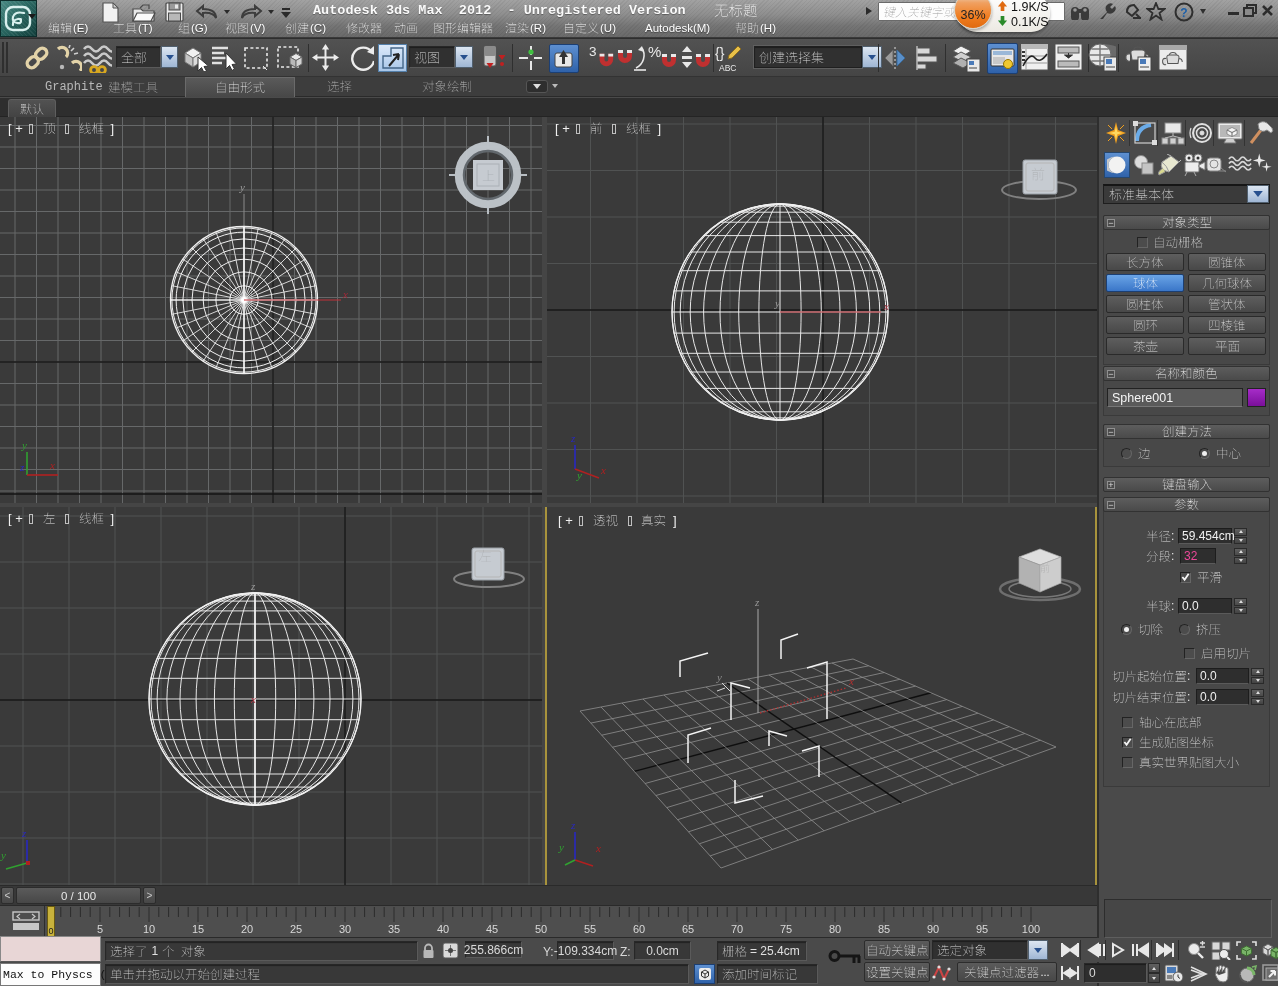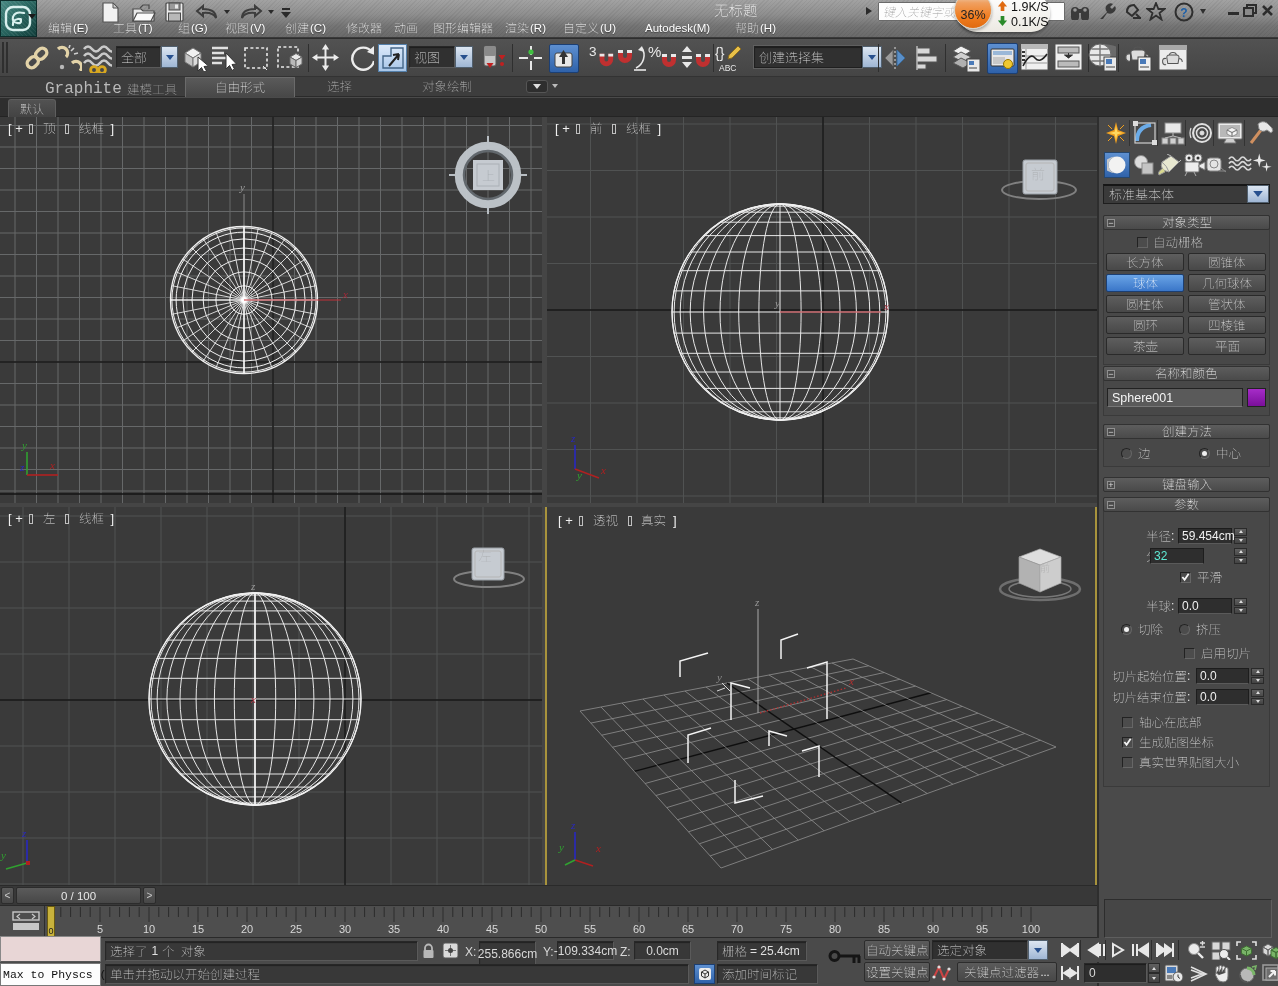--- a/index.html
+++ b/index.html
@@ -207,20 +207,23 @@
     </svg>
 <div class="abs" style="left:224px;top:10px;width:0;height:0;border:3px solid transparent;border-top:4px solid #2a2a2a"></div>
 <svg class="abs" style="left:238px;top:3px" width="26" height="18" viewBox="0 0 26 18">
       <g transform="scale(-1,1) translate(-26,0)">
         <path d="M9 3 L3 8 L9 13 L9 10 Q19 9 22 15 Q22 6 9 6 Z" fill="none" stroke="#3d3d3d" stroke-width="2"></path>
       </g>
     </svg>
 <div class="abs" style="left:268px;top:10px;width:0;height:0;border:3px solid transparent;border-top:4px solid #2a2a2a"></div>
 <div class="abs" style="left:282px;top:8px;width:8px;height:2px;background:#2a2a2a"></div>
 <div class="abs" style="left:281px;top:12px;width:0;height:0;border:5px solid transparent;border-top:6px solid #2a2a2a"></div>
+<div class="abs" style="left:313px;top:3px;width:420px;color:#fafafa;
+font-family:'Liberation Mono',monospace;font-weight:bold;font-size:13.5px;letter-spacing:0;
+text-shadow:0 1px 1px rgba(0,0,0,.35);white-space:pre">Autodesk 3ds Max  2012  - Unregistered Version</div>
 <div class="abs row" style="left:714px;top:3px">
       <svg style="width:43.5px;height:14.5px;flex:none;" viewBox="0 -220 750 250" fill="#ffffff">
         <use href="#u65e0" x="0"></use>
         <use href="#u6807" x="250"></use>
         <use href="#u9898" x="500"></use>
       </svg>
     </div>
 <div class="abs row" style="left:48px;top:21px;height:14px;gap:1px;text-shadow:0 1px 1px rgba(0,0,0,.4)">
       <svg style="width:24.0px;height:12px;flex:none;" viewBox="0 -220 500 250" fill="#ffffff">
         <use href="#u7f16" x="0"></use>
@@ -603,21 +606,21 @@
 <svg class="abs" style="left:1158px;top:44px" width="29" height="28" viewBox="0 0 29 28">
       <rect x="1" y="1" width="28" height="25" rx="1" fill="#ececec" stroke="#555"></rect>
 <rect x="1" y="1" width="28" height="5" fill="#a8a8a8"></rect>
 <g transform="translate(3,6) scale(.85)">
         <path d="M7 10 q-1 -4 3 -4 h8 q4 0 3 4 l-1 6 h-12 z M6 10 q-5 -1 -4 5 q1 3 4 2 M21 10 q4 0 4 4" fill="#dcdcdc" stroke="#555" stroke-width="1.2"></path>
 <path d="M10 6 q0 -3 4 -3 q4 0 4 3" fill="none" stroke="#555" stroke-width="1.2"></path>
       </g>
     </svg>
 <div class="abs" style="left:0;top:77px;width:1278px;height:20px;background:#3d3d3d;border-bottom:1px solid #2a2a2a"></div>
 <div class="abs row" style="left:45px;top:80px;gap:5px">
-      <span style="color:#b9b9b9;font-size:16px;font-family:'Liberation Mono',monospace">Graphite</span>
+      <span style="color:#b9b9b9;font-size:12px;font-family:'Liberation Mono',monospace">Graphite</span>
       <svg style="width:50.0px;height:12.5px;flex:none;" viewBox="0 -220 1000 250" fill="#b9b9b9">
         <use href="#u5efa" x="0"></use>
         <use href="#u6a21" x="250"></use>
         <use href="#u5de5" x="500"></use>
         <use href="#u5177" x="750"></use>
       </svg>
     </div>
 <div class="abs" style="left:185px;top:77px;width:110px;height:20px;background:linear-gradient(180deg,#5a5a5a,#474747);
 border:1px solid #6a6a6a;border-bottom:none;display:flex;align-items:center;justify-content:center">
       <svg style="width:50.0px;height:12.5px;flex:none;" viewBox="0 -220 1000 250" fill="#f0f0f0">
@@ -1311,21 +1314,21 @@
     <div class="abs" style="left:1234px;top:536.5px;width:13px;height:7.5px;background:linear-gradient(180deg,#585858,#424242);border:1px solid #2a2a2a;display:flex;align-items:center;justify-content:center">
       <div style="width:0;height:0;border:2.5px solid transparent;border-top:3.5px solid #ddd;margin-bottom:-2px"></div>
     </div>
 <div class="abs row" style="left:1146px;top:549px;justify-content:flex-end">
       <svg style="width:25.0px;height:12.5px;flex:none;" viewBox="0 -220 500 250" fill="#e8e8e8">
         <use href="#u5206" x="0"></use>
         <use href="#u6bb5" x="250"></use>
       </svg>
       <span style="color:#e8e8e8;font-size:12px">:</span>
     </div>
-    <div class="abs" style="left:1150px;top:548px;width:54px;height:16px;background:#2e2e2e;border:1px solid #1d1d1d;border-bottom-color:#5a5a5a;color:#5eead4;font-size:12px;display:flex;align-items:center;padding-left:3px">32</div>
+    <div class="abs" style="left:1180px;top:548px;width:36px;height:16px;background:#2e2e2e;border:1px solid #1d1d1d;border-bottom-color:#5a5a5a;color:#ec4899;font-size:12px;display:flex;align-items:center;padding-left:3px">32</div>
     <div class="abs" style="left:1234px;top:548px;width:13px;height:7.5px;background:linear-gradient(180deg,#606060,#4a4a4a);border:1px solid #2a2a2a;display:flex;align-items:center;justify-content:center">
       <div style="width:0;height:0;border:2.5px solid transparent;border-bottom:3.5px solid #ddd;margin-top:-2px"></div>
     </div>
     <div class="abs" style="left:1234px;top:556.5px;width:13px;height:7.5px;background:linear-gradient(180deg,#585858,#424242);border:1px solid #2a2a2a;display:flex;align-items:center;justify-content:center">
       <div style="width:0;height:0;border:2.5px solid transparent;border-top:3.5px solid #ddd;margin-bottom:-2px"></div>
     </div>
 <div class="abs row" style="left:1180px;top:571px;gap:6px">
       <div class="cb" style="display:flex;align-items:center;justify-content:center">
         <svg width="10" height="10" viewBox="0 0 10 10">
           <path d="M1.5 5 L4 8 L8.5 1.5" fill="none" stroke="#f5f5f5" stroke-width="2"></path>
@@ -1604,21 +1607,21 @@
 <svg class="abs" style="left:422px;top:943px" width="13" height="16" viewBox="0 0 13 16">
 <path d="M3 7 V5 a3.5 3.5 0 0 1 7 0 V7" fill="none" stroke="#b8b8b8" stroke-width="1.8"></path>
 <rect x="1.5" y="7" width="10" height="8" rx="1" fill="#b8b8b8"></rect>
     </svg>
 <svg class="abs" style="left:442px;top:942px" width="17" height="17" viewBox="0 0 17 17">
 <rect x="1" y="1" width="15" height="15" rx="2" fill="#dadada" stroke="#555"></rect>
 <path d="M8.5 3 v11 M3 8.5 h11" stroke="#777"></path>
       <circle cx="8.5" cy="8.5" r="2.5" fill="#444"></circle>
     </svg>
 <div class="abs" style="left:465px;top:945px;color:#d8d8d8;font-size:12px">X:</div>
-    <div class="abs fld" style="left:479px;top:941px;width:57px;height:25px;justify-content:center">255.866cm</div>
+    <div class="abs fld" style="left:465px;top:941px;width:57px;height:17px;justify-content:center">255.866cm</div>
 <div class="abs" style="left:543px;top:945px;color:#d8d8d8;font-size:12px">Y:</div>
     <div class="abs fld" style="left:557px;top:941px;width:57px;height:19px;justify-content:center">-109.334cm</div>
 <div class="abs" style="left:620px;top:945px;color:#d8d8d8;font-size:12px">Z:</div>
     <div class="abs fld" style="left:634px;top:941px;width:57px;height:19px;justify-content:center">0.0cm</div>
 <div class="abs row fld" style="left:717px;top:941px;width:90px;height:20px;gap:3px">
       <svg style="width:25.0px;height:12.5px;flex:none;" viewBox="0 -220 500 250" fill="#e0e0e0">
         <use href="#u6805" x="0"></use>
         <use href="#u683c" x="250"></use>
       </svg>
       <span style="color:#e0e0e0;font-size:12px"> = 25.4cm</span>

